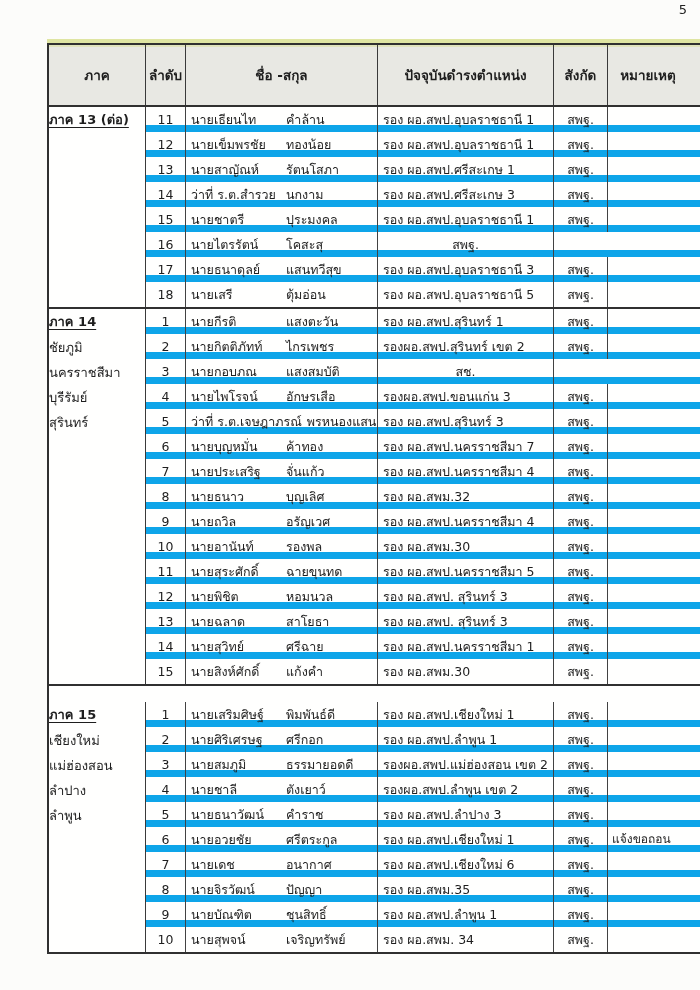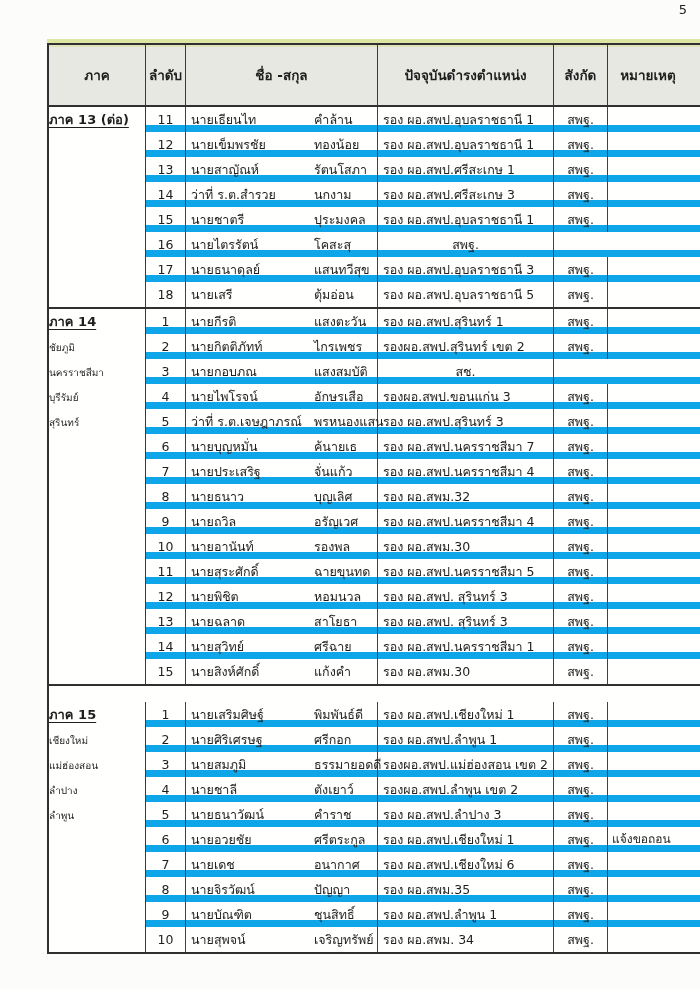--- a/index.html
+++ b/index.html
@@ -61,21 +61,21 @@
   }
   .region-title {
     font-weight:bold;
     text-decoration:underline;
     text-underline-offset:3px;
     font-size:13px;
     height:25px; line-height:24px;
     white-space:nowrap;
   }
   .region-line {
-    font-size:10px;
+    font-size:13px;
     height:25px; line-height:25px;
     white-space:nowrap;
   }
   .rows { flex:1; min-width:0; }
   .trow {
     display:grid;
     grid-template-columns:40px 192px 176px 54px 80px;
     height:25px;
     box-sizing:border-box;
     border-bottom:7px solid #0ea5e9;
@@ -85,21 +85,21 @@
     box-sizing:border-box;
     border-right:1px solid #424242;
     display:flex; align-items:center;
     font-size:12.5px;
     line-height:25px;
     white-space:nowrap;
     overflow:visible;
   }
   .cell:last-child { border-right:none; }
   .c-no  { justify-content:center; }
-  .c-name { padding-left:5px;gap:28px; }
+  .c-name { padding-left:5px; }
   .given { display:inline-block; min-width:90px; padding-right:5px; }
   .surname { display:inline-block; }
   .c-pos { padding-left:5px; }
   .c-aff { justify-content:center; }
   .c-rem { padding-left:4px; font-size:12px; }
 </style>
 </head>
 <body>
 
 <div class="page">
@@ -256,21 +256,21 @@
                 <span class="surname">พรหนองแสน</span>
               </div>
               <div class="cell c-pos">รอง ผอ.สพป.สุรินทร์ 3</div>
               <div class="cell c-aff">สพฐ.</div>
               <div class="cell c-rem"></div>
             </div>
             <div class="trow">
               <div class="cell c-no">6</div>
               <div class="cell c-name">
                 <span class="given">นายบุญหมั่น</span>
-                <span class="surname">ค้นายเธ</span>
+                <span class="surname">ค้าทอง</span>
               </div>
               <div class="cell c-pos">รอง ผอ.สพป.นครราชสีมา 7</div>
               <div class="cell c-aff">สพฐ.</div>
               <div class="cell c-rem"></div>
             </div>
             <div class="trow">
               <div class="cell c-no">7</div>
               <div class="cell c-name">
                 <span class="given">นายประเสริฐ</span>
                 <span class="surname">จั่นแก้ว</span>

